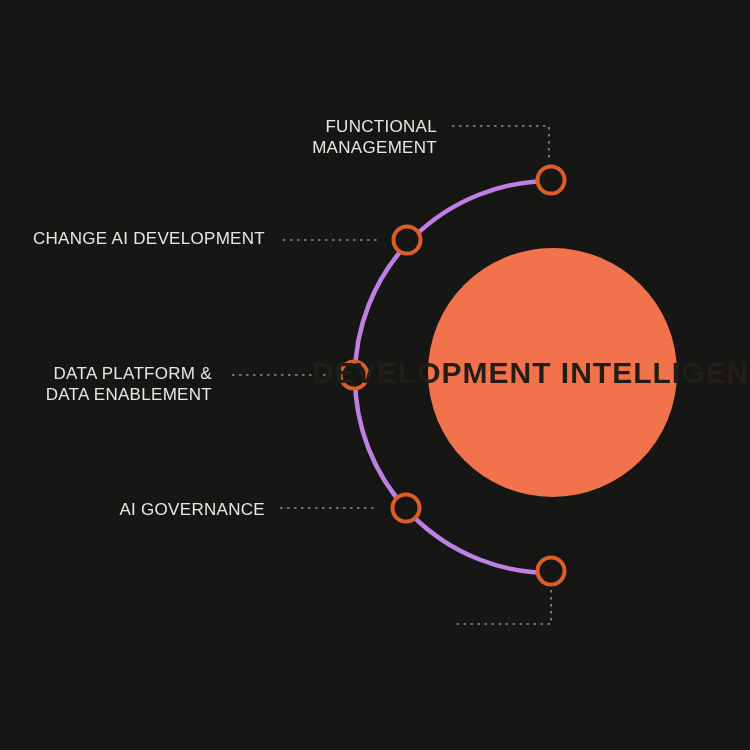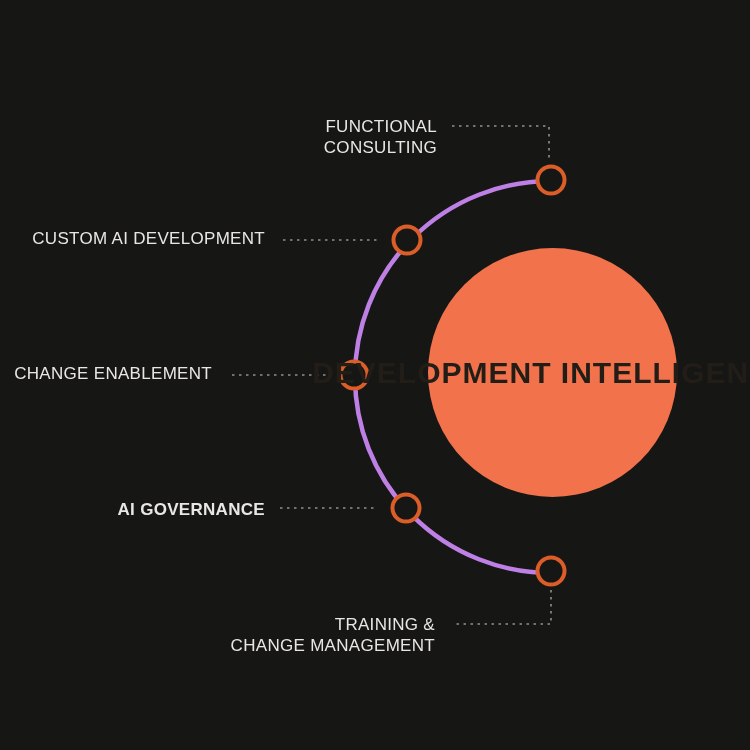--- a/index.html
+++ b/index.html
@@ -64,21 +64,21 @@
     font-size:17px;
     line-height:21px;
     letter-spacing:0.3px;
     text-align:right;
     white-space:nowrap;
   }
   .svc-label span{display:block;}
   .svc-label.pos-1{right:313px;top:116px;}
   .svc-label.pos-2{right:485px;top:228px;}
   .svc-label.pos-3{right:538px;top:363px;}
-  .svc-label.pos-4{right:485px;top:499px;font-weight:bold;}
+  .svc-label.pos-4{right:485px;top:499px;}
   .svc-label.pos-5{right:315px;top:614px;}
 </style>
 </head>
 <body>
 
 <div class="stage">
 
   <svg class="diagram" viewBox="0 0 750 750">
 
     <path class="arc" d="M 551 181 A 196 196 0 0 0 551 573"></path>
@@ -98,33 +98,30 @@
 
   <div class="big-circle">
     <div class="title">
       <span>DEVELOPMENT</span>
       <span>INTELLIGENCE</span>
     </div>
   </div>
 
   <div class="svc-label pos-1">
     <span>FUNCTIONAL</span>
-    <span>CONSULTING</span>
+    <span>MANAGEMENT</span>
   </div>
 
   <div class="svc-label pos-2">
-    <span>CUSTOM AI DEVELOPMENT</span>
+    <span>CHANGE AI DEVELOPMENT</span>
   </div>
 
   <div class="svc-label pos-3">
-    <span>CHANGE ENABLEMENT</span>
+    <span>DATA PLATFORM &amp;</span>
+    <span>DATA ENABLEMENT</span>
   </div>
 
   <div class="svc-label pos-4">
     <span>AI GOVERNANCE</span>
   </div>
 
-  <div class="svc-label pos-5">
-    <span>TRAINING &amp;</span>
-    <span>CHANGE MANAGEMENT</span>
-  </div>
 
 </div>
 
 </body></html>

